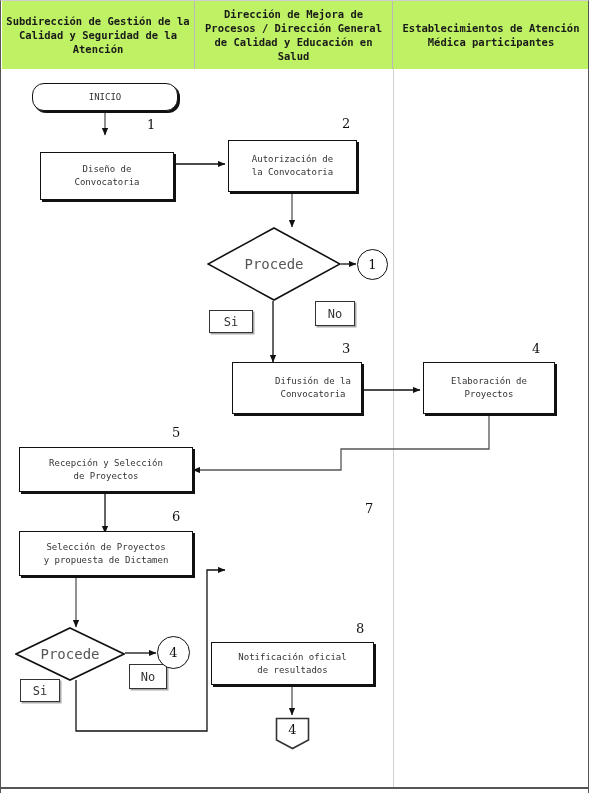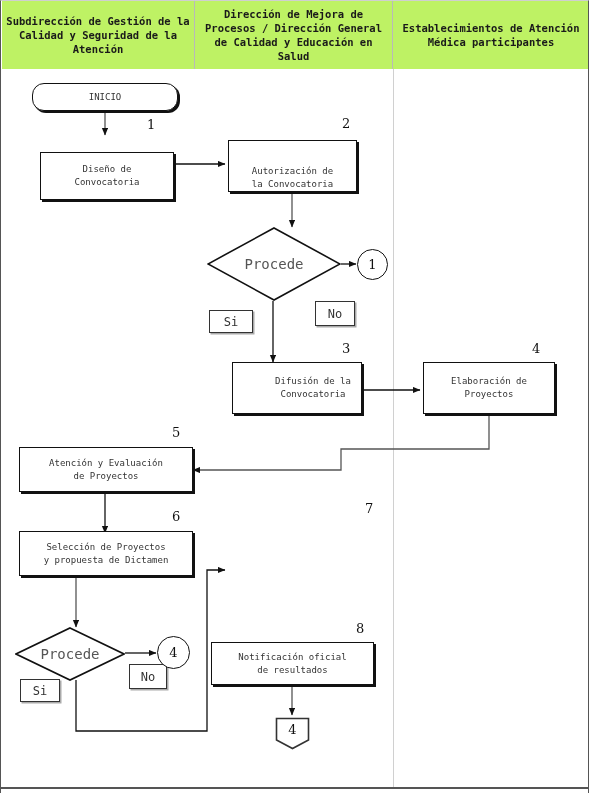--- a/index.html
+++ b/index.html
@@ -108,21 +108,21 @@
     <span>INICIO</span>
   </div>
 
   <span class="numlbl" style="left:146px;top:116px;">1</span>
   <div class="node proc" style="left:39px;top:144px;width:134px;height:48px;margin-top:7px;">
     <span>Diseño de
 Convocatoria</span>
   </div>
 
   <span class="numlbl" style="left:341px;top:115px;">2</span>
-  <div class="node proc" style="left:227px;top:139px;width:129px;height:52px;align-items:flex-end;">
+  <div class="node proc" style="left:227px;top:139px;width:129px;height:52px;">
     <span>Autorización de
 la Convocatoria</span>
   </div>
 
   <div class="diamond-wrap" style="left:206px;top:226px;width:134px;height:74px;">
     <svg width="134" height="74" viewBox="0 0 134 74" xmlns="http://www.w3.org/2000/svg">
       <polygon points="67,1 133,37 67,73 1,37" fill="#fff" stroke="#111" stroke-width="1.6"></polygon>
     </svg>
     <div class="diamond-txt">Procede</div>
   </div>
@@ -141,21 +141,21 @@
   </div>
 
   <span class="numlbl" style="left:531px;top:340px;">4</span>
   <div class="node proc" style="left:422px;top:361px;width:132px;height:52px;">
     <span>Elaboración de
 Proyectos</span>
   </div>
 
   <span class="numlbl" style="left:171px;top:424px;">5</span>
   <div class="node proc" style="left:18px;top:446px;width:174px;height:45px;">
-    <span>Atención y Evaluación
+    <span>Recepción y Selección
 de Proyectos</span>
   </div>
 
   <span class="numlbl" style="left:171px;top:508px;">6</span>
   <div class="node proc" style="left:18px;top:530px;width:174px;height:45px;">
     <span>Selección de Proyectos
 y propuesta de Dictamen</span>
   </div>
 
   <div class="diamond-wrap" style="left:14px;top:626px;width:110px;height:54px;">

